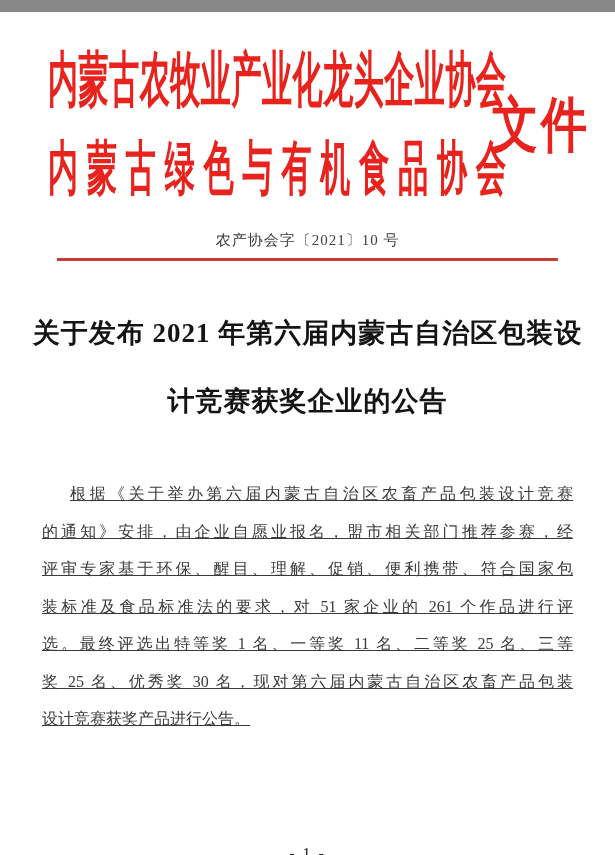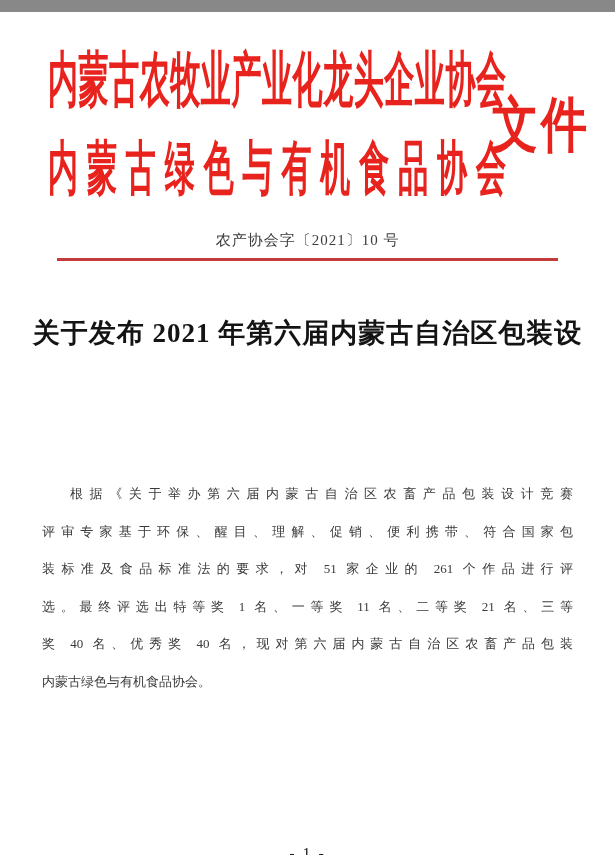--- a/index.html
+++ b/index.html
@@ -81,22 +81,23 @@
   }
   .doc-title-1 { top: 303px; }
   .doc-title-2 { top: 371px; }
 
   
   .body-block {
     position: absolute;
     top: 463px;
     left: 42px;
     width: 531px;
-    font-size: 13px;
+    font-size: 16px;
     color: #3a3a3a;
+    text-decoration: underline;
   }
   .body-line {
     display: block;
     height: 37.5px;
     line-height: 37.5px;
     text-align: justify;
     text-align-last: justify;
     text-justify: inter-character;
     white-space: nowrap;
   }
@@ -128,25 +129,27 @@
   <div class="org-line org-line-2">内蒙古绿色与有机食品协会</div>
 
   <div class="doc-type">文件</div>
 
   <div class="doc-number">农产协会字〔2021〕10 号</div>
 
   <div class="red-rule"></div>
 
   <div class="doc-title-line doc-title-1">关于发布 2021 年第六届内蒙古自治区包装设</div>
 
+  <div class="doc-title-line doc-title-2">计竞赛获奖企业的公告</div>
 
   <div class="body-block">
     <span class="body-line indent">根据《关于举办第六届内蒙古自治区农畜产品包装设计竞赛</span>
+    <span class="body-line">的通知》安排，由企业自愿业报名，盟市相关部门推荐参赛，经</span>
     <span class="body-line">评审专家基于环保、醒目、理解、促销、便利携带、符合国家包</span>
     <span class="body-line">装标准及食品标准法的要求，对 51 家企业的 261 个作品进行评</span>
-    <span class="body-line">选。最终评选出特等奖 1 名、一等奖 11 名、二等奖 21 名、三等</span>
-    <span class="body-line">奖 40 名、优秀奖 40 名，现对第六届内蒙古自治区农畜产品包装</span>
-    <span class="body-line no-just">内蒙古绿色与有机食品协会。</span>
+    <span class="body-line">选。最终评选出特等奖 1 名、一等奖 11 名、二等奖 25 名、三等</span>
+    <span class="body-line">奖 25 名、优秀奖 30 名，现对第六届内蒙古自治区农畜产品包装</span>
+    <span class="body-line no-just">设计竞赛获奖产品进行公告。</span>
   </div>
 
   <div class="page-number">- 1 -</div>
 
 </div>
 
 </body></html>

